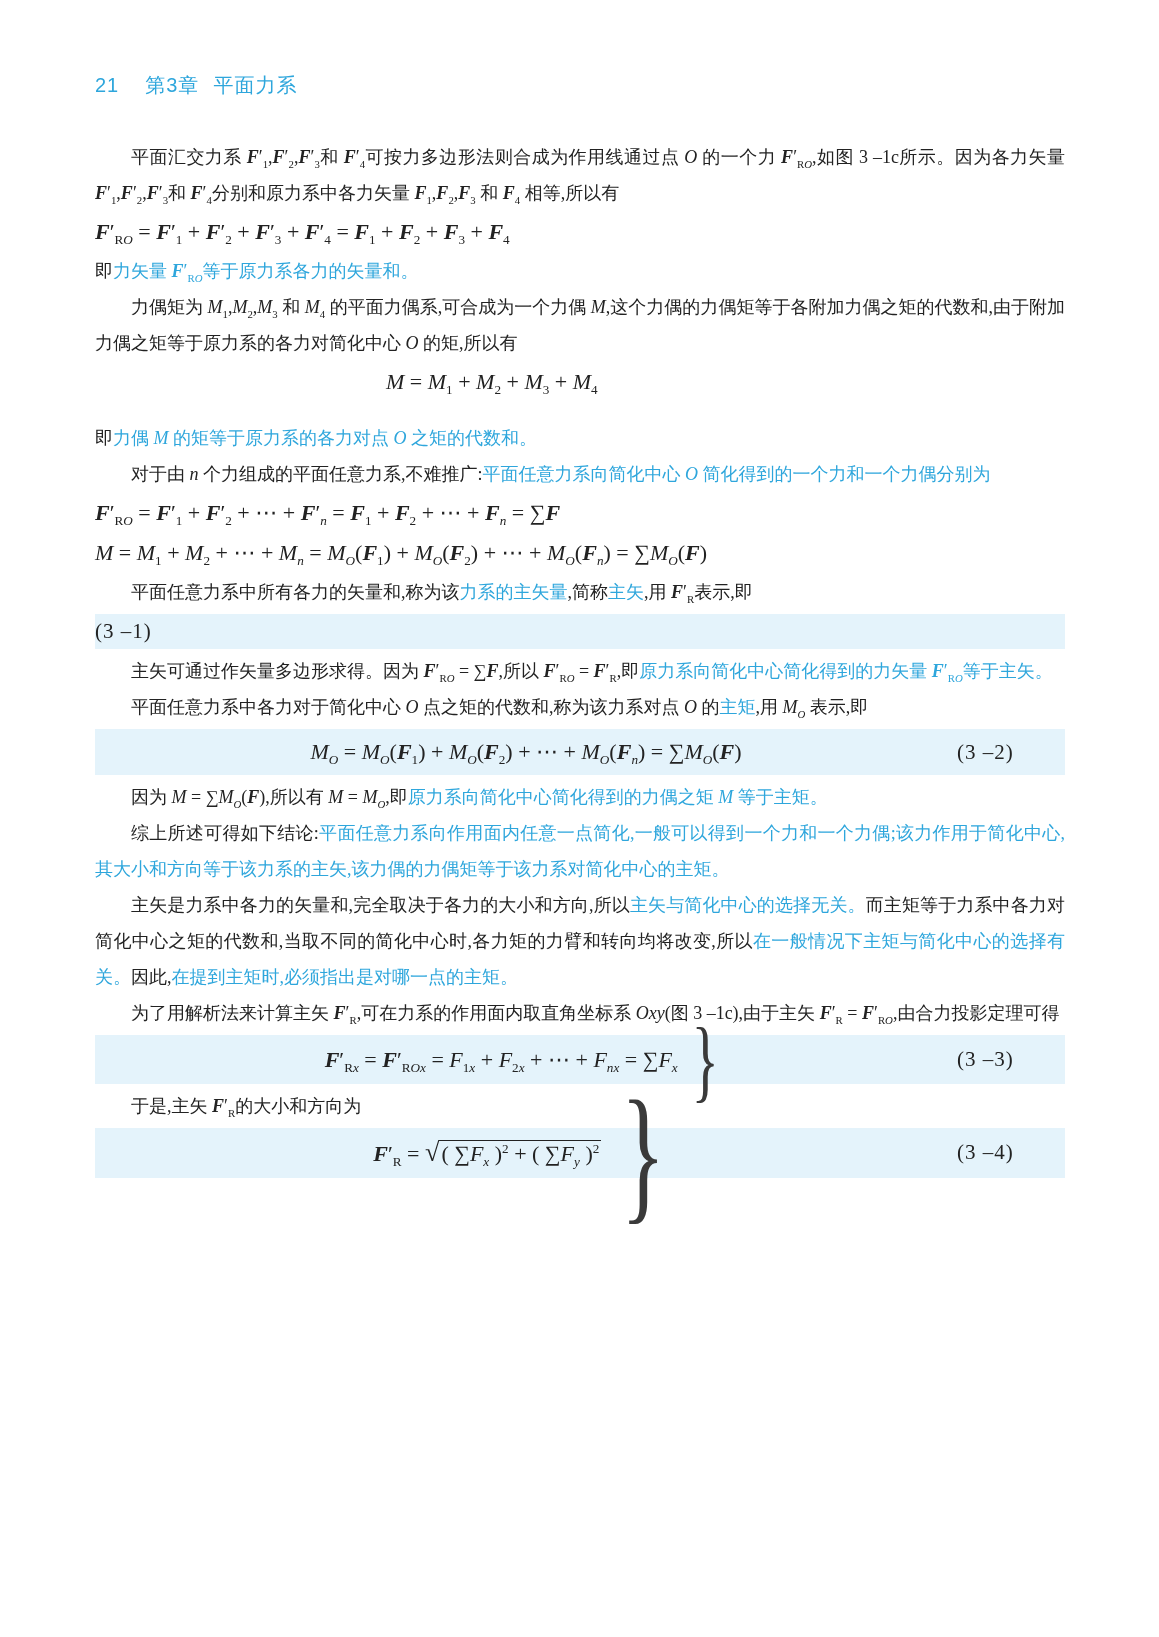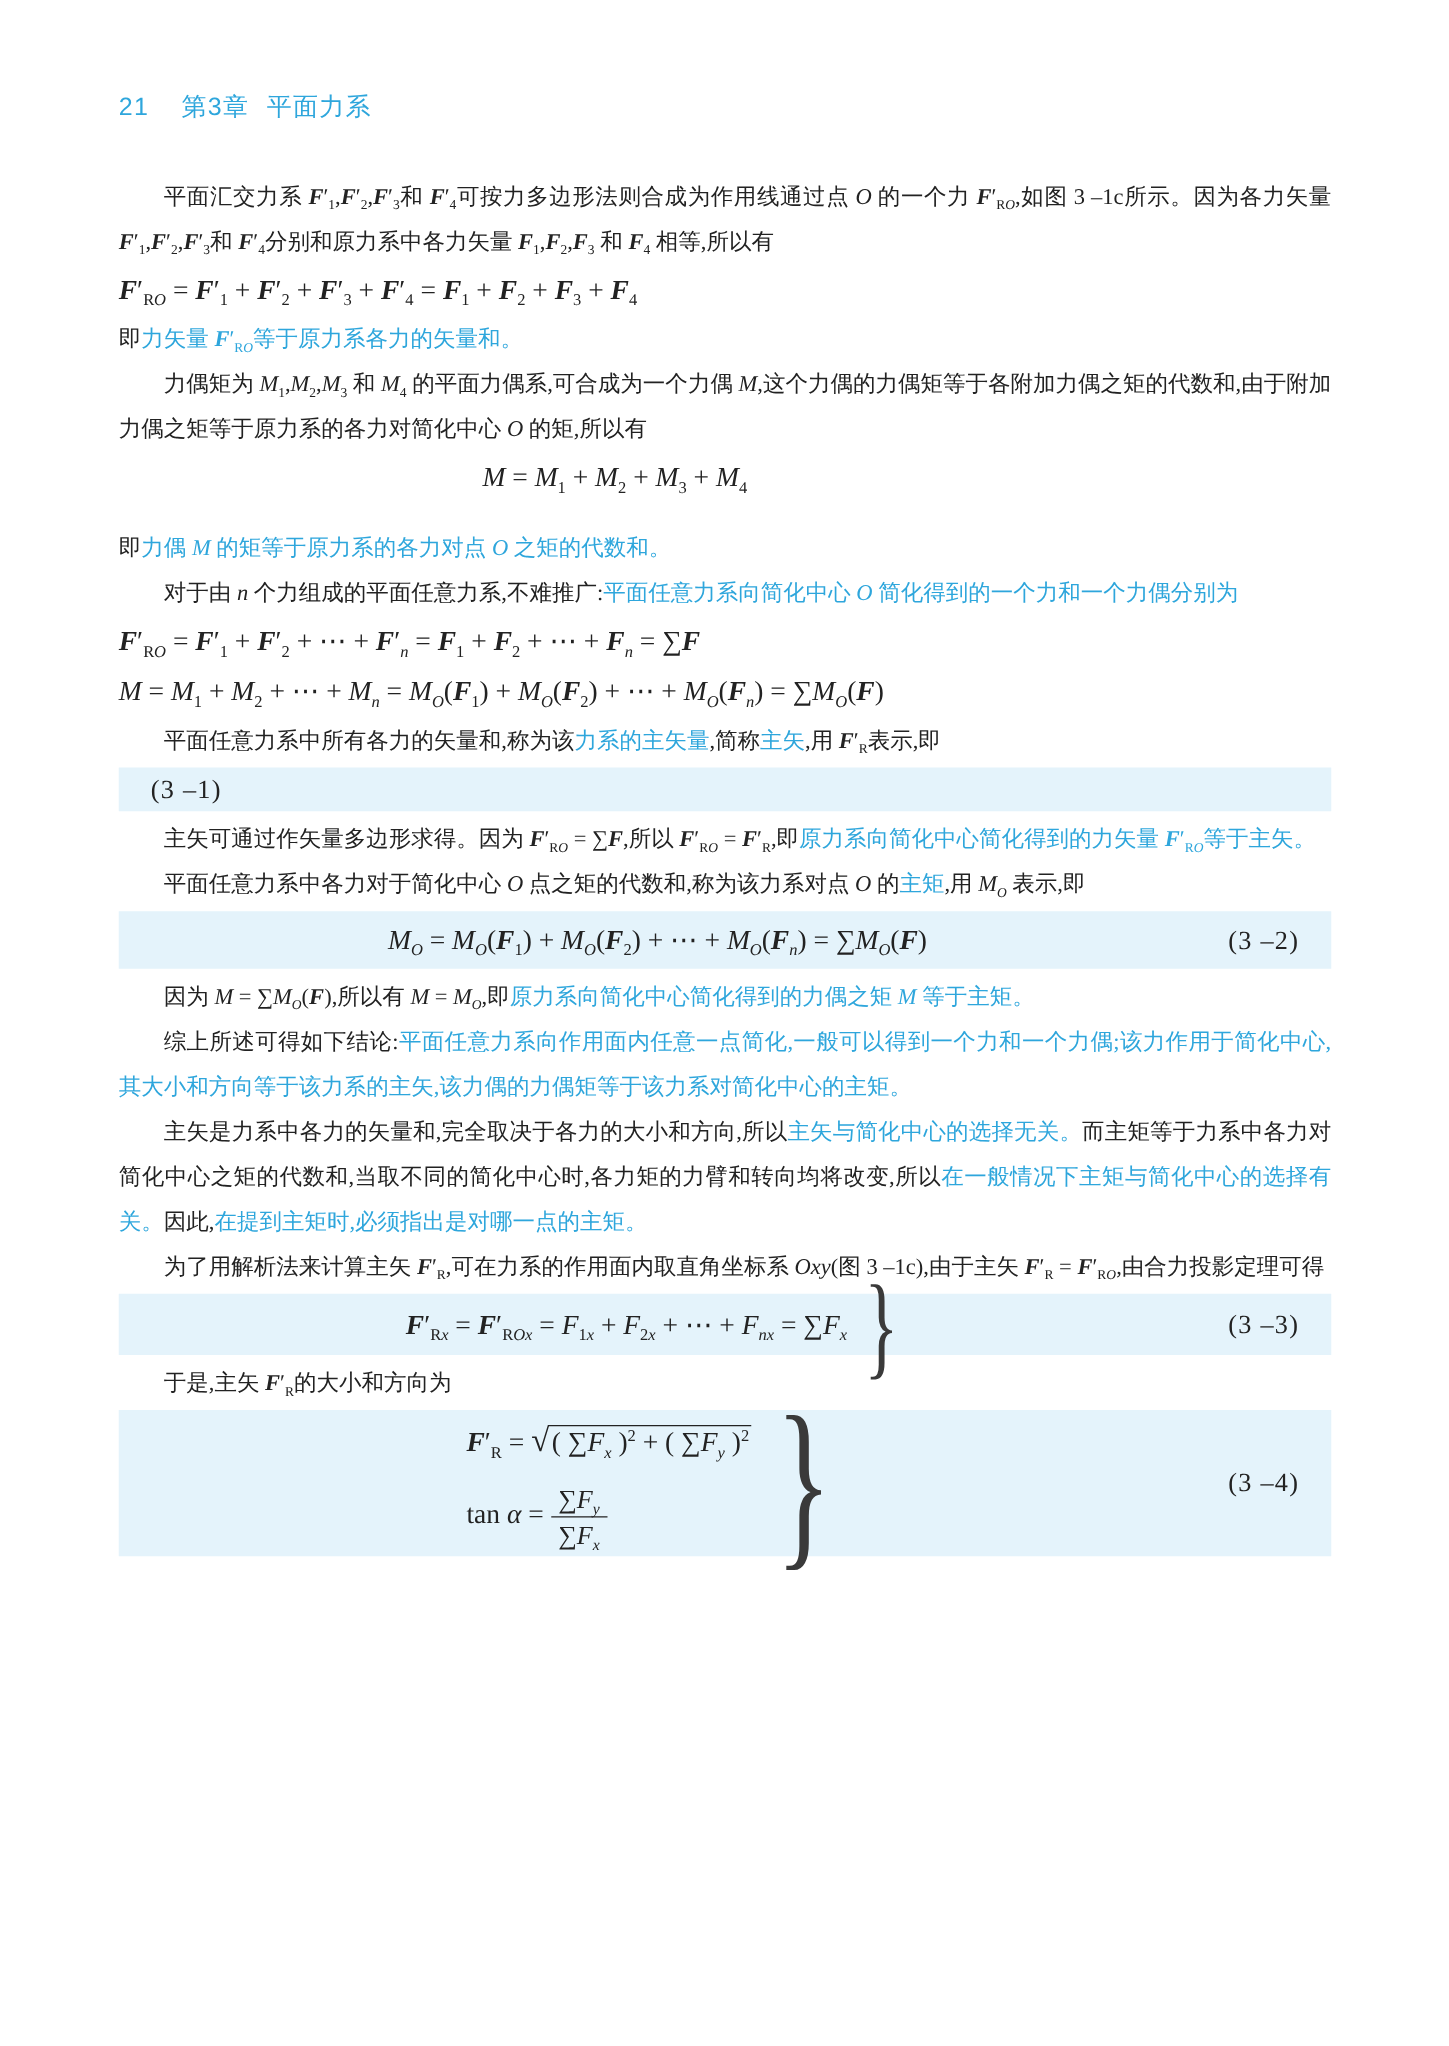--- a/index.html
+++ b/index.html
@@ -30,22 +30,22 @@
   sup{font-size:0.60em;line-height:0;}
   .eq{font-size:22px;line-height:38px;text-align:left;margin:2px 0;}
   .eqM{width:fit-content;text-align:center;margin:2px 0 19px 30%;}
   .eq-line{display:block;font-size:22px;line-height:38px;}
   .eq-cont{padding-left:1.15em;}
   .band{
     display:flex;align-items:center;background:var(--hl);
     margin:4px 0;padding:5px 0;
   }
   .band-eq{flex:1;text-align:center;font-size:22px;line-height:36px;}
-  .band-no{width:108px;text-align:center;font-size:21px;letter-spacing:1px;}
-  .stack{display:inline-flex;flex-direction:column;text-align:left;row-gap:10px;vertical-align:middle;}
+  .band-no{width:108px;text-align:left;font-size:21px;letter-spacing:1px;}
+  .stack{display:inline-flex;text-align:left;row-gap:10px;vertical-align:middle;}
   .stack4{row-gap:14px;}
   .brace{
     display:inline-block;vertical-align:middle;
     font-weight:100;color:#3a3a3a;
     transform:scaleX(0.62);margin-left:0px;
   }
   .brace-2l{font-size:92px;line-height:0;}
   .brace-3l{font-size:150px;line-height:0;}
   .sq{font-size:1.2em;}
   .rad{border-top:1.5px solid currentColor;padding:0 2px;}
@@ -112,18 +112,17 @@
   </div>
   <div class="band-no">(3 –3)</div>
 </div>
 
 <p class="para ind">于是,主矢 <b><i>F</i></b>′<sub>R</sub>的大小和方向为</p>
 
 <div class="band">
   <div class="band-eq">
     <span class="stack stack4">
       <span class="eq-line"><b><i>F</i></b>′<sub>R</sub> = <span class="sq">√</span><span class="rad">( ∑<i>F</i><sub><i>x</i></sub> )<sup>2</sup> + ( ∑<i>F</i><sub><i>y</i></sub> )<sup>2</sup></span></span>
-      <span class="eq-line"><span class="tan">tan</span> <i>α</i> = <span class="frac"><span class="fn">∑<i>F</i><sub><i>y</i></sub></span><span class="fd">∑<i>F</i><sub><i>x</i></sub></span></span></span>
     </span>
     <span class="brace brace-3l">}</span>
   </div>
   <div class="band-no">(3 –4)</div>
 </div>
 
 </body></html>

